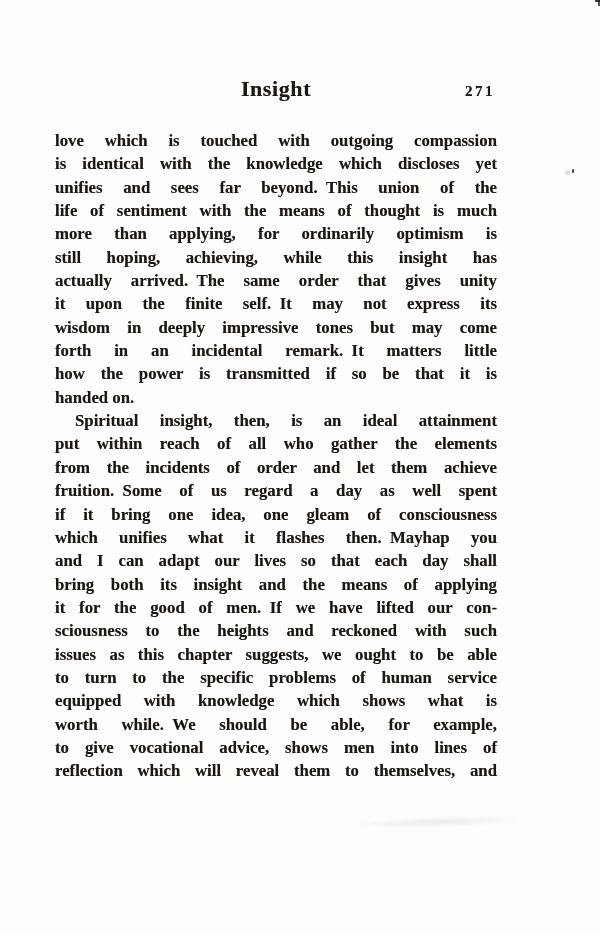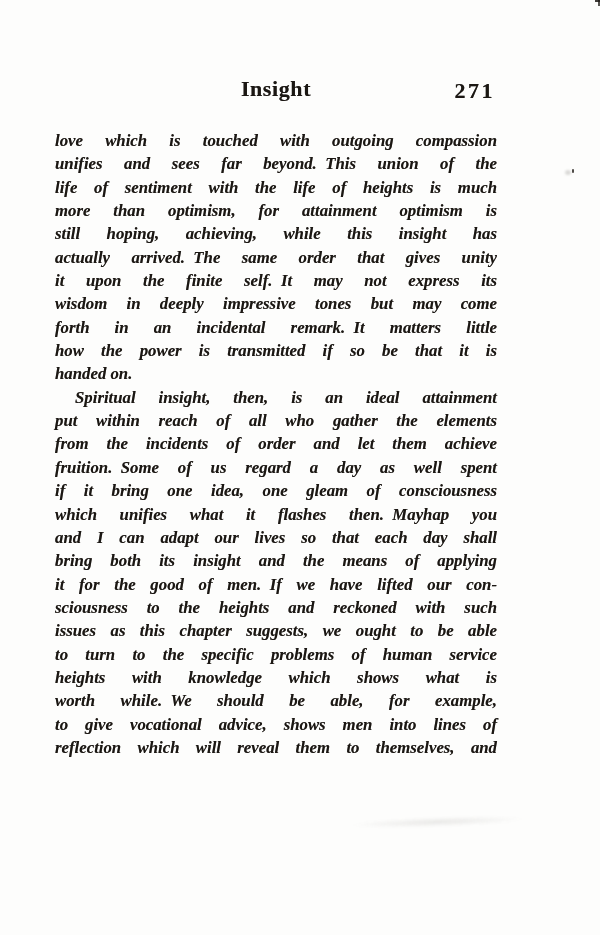--- a/index.html
+++ b/index.html
@@ -31,42 +31,41 @@
     font-size: 22px;
     font-weight: 700;
     letter-spacing: 0.6px;
     line-height: 30px;
     text-shadow: 0 0 0.5px rgba(20,16,12,0.55);
   }
   .running-head .folio {
     position: absolute;
     right: 2px;
     bottom: 2px;
-    font-size: 22px;
+    font-size: 15px;
     font-weight: 700;
     letter-spacing: 2.5px;
     line-height: 22px;
     text-shadow: 0 0 0.5px rgba(20,16,12,0.55);
   }
   
   .page-body {
     position: absolute;
     left: 55px;
     top: 129px;
     width: 442px;
   }
   .line {
     font-size: 16.8px;
     font-weight: 700;
     line-height: 23.34px;
     white-space: nowrap;
     text-align: justify;
     text-align-last: justify;
     text-shadow: 0 0 0.45px rgba(20,16,12,0.5);
-    font-style: italic;
   }
   .line.flush-last {
     text-align-last: left;
   }
   .line.indent {
     text-indent: 20px;
   }
   
   .corner-mark {
     position: absolute;
@@ -115,23 +114,24 @@
 <div class="page">
 
   <div class="running-head">
     <span class="title">Insight</span>
     <span class="folio">271</span>
   </div>
 
   <div class="page-body">
       <div>
         <div class="line">love which is touched with outgoing compassion</div>
+        <div class="line">is identical with the knowledge which discloses yet</div>
         <div class="line">unifies and sees far beyond. This union of the</div>
-        <div class="line">life of sentiment with the life of heights is much</div>
-        <div class="line">more than optimism, for attainment optimism is</div>
+        <div class="line">life of sentiment with the means of thought is much</div>
+        <div class="line">more than applying, for ordinarily optimism is</div>
         <div class="line">still hoping, achieving, while this insight has</div>
         <div class="line">actually arrived. The same order that gives unity</div>
         <div class="line">it upon the finite self. It may not express its</div>
         <div class="line">wisdom in deeply impressive tones but may come</div>
         <div class="line">forth in an incidental remark. It matters little</div>
         <div class="line">how the power is transmitted if so be that it is</div>
         <div class="line flush-last">handed on.</div>
       </div>
       <div>
         <div class="line indent">Spiritual insight, then, is an ideal attainment</div>
@@ -139,21 +139,21 @@
         <div class="line">from the incidents of order and let them achieve</div>
         <div class="line">fruition. Some of us regard a day as well spent</div>
         <div class="line">if it bring one idea, one gleam of consciousness</div>
         <div class="line">which unifies what it flashes then. Mayhap you</div>
         <div class="line">and I can adapt our lives so that each day shall</div>
         <div class="line">bring both its insight and the means of applying</div>
         <div class="line">it for the good of men. If we have lifted our con-</div>
         <div class="line">sciousness to the heights and reckoned with such</div>
         <div class="line">issues as this chapter suggests, we ought to be able</div>
         <div class="line">to turn to the specific problems of human service</div>
-        <div class="line">heights with knowledge which shows what is</div>
+        <div class="line">equipped with knowledge which shows what is</div>
         <div class="line">worth while. We should be able, for example,</div>
         <div class="line">to give vocational advice, shows men into lines of</div>
         <div class="line">reflection which will reveal them to themselves, and</div>
       </div>
     </div>
 
   <div class="corner-mark"></div>
   <div class="speck-1"></div>
   <div class="smudge-bottom"></div>
 

